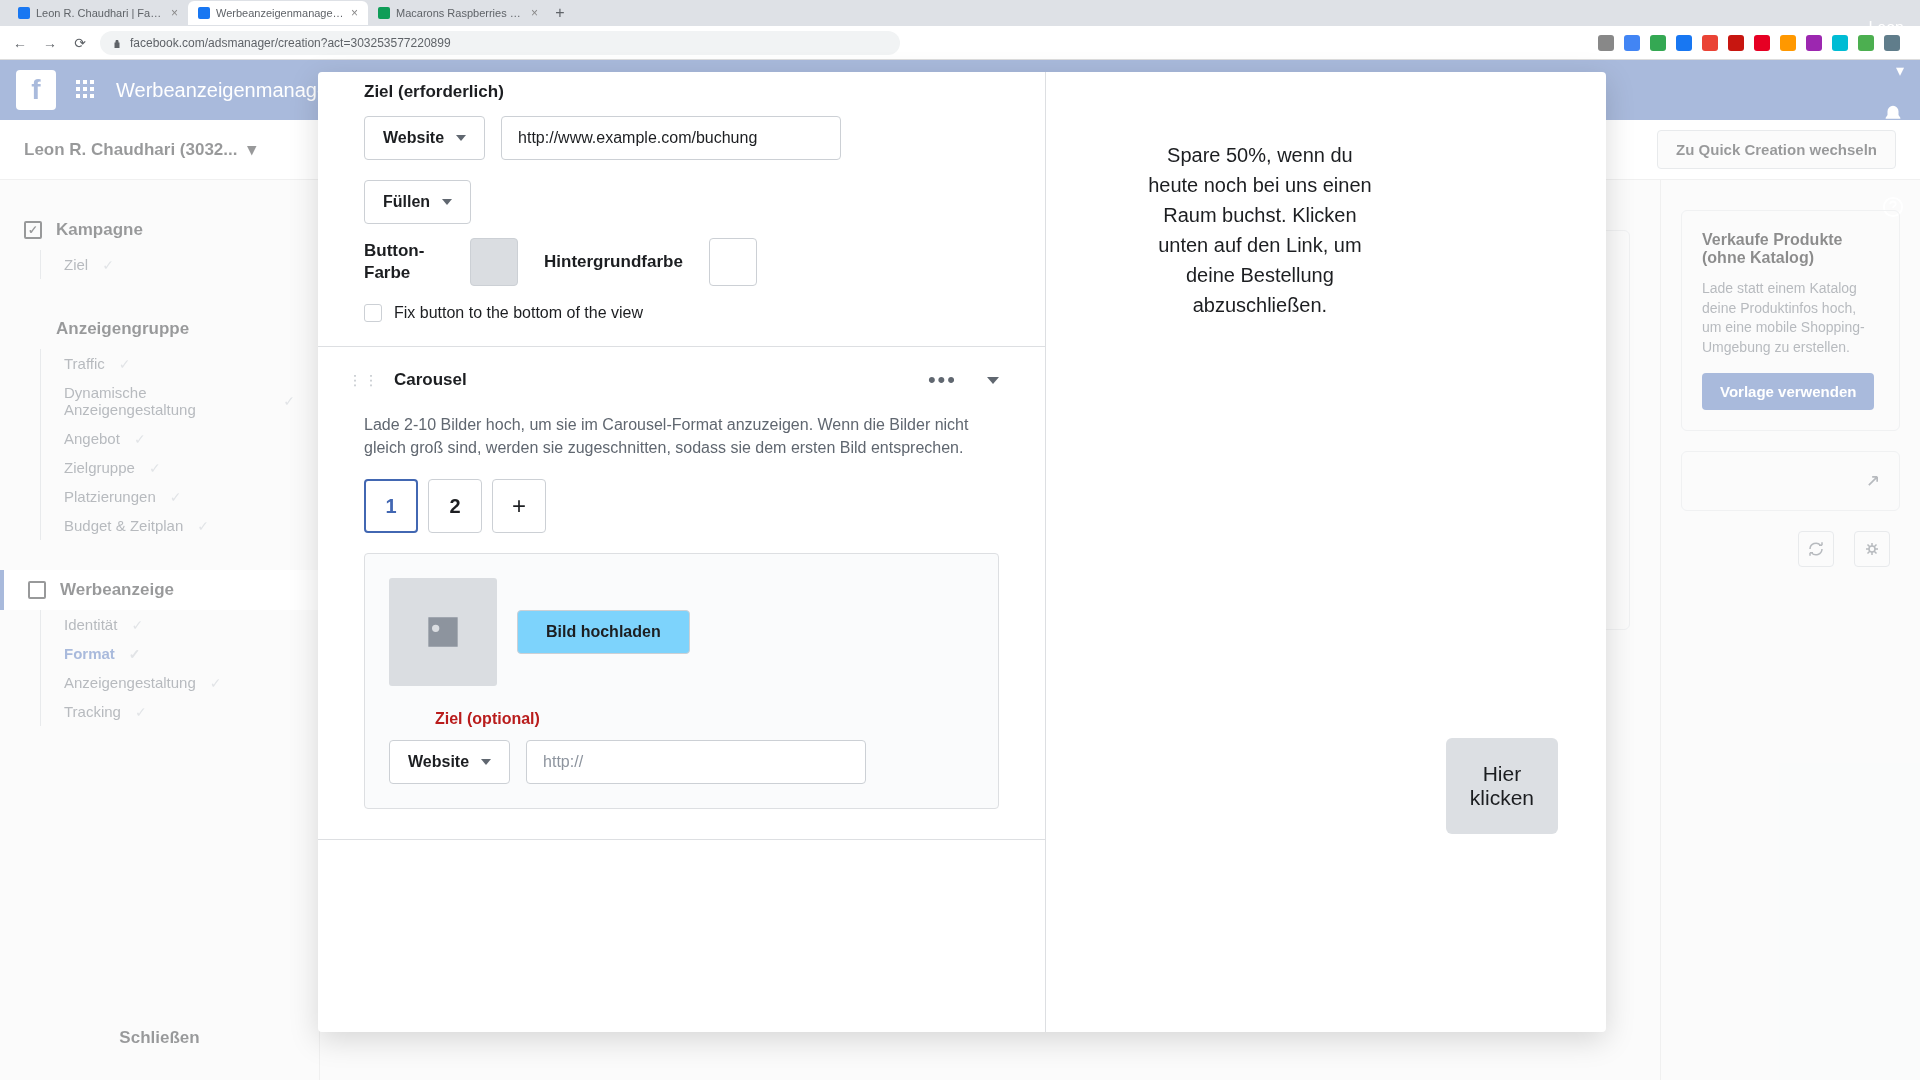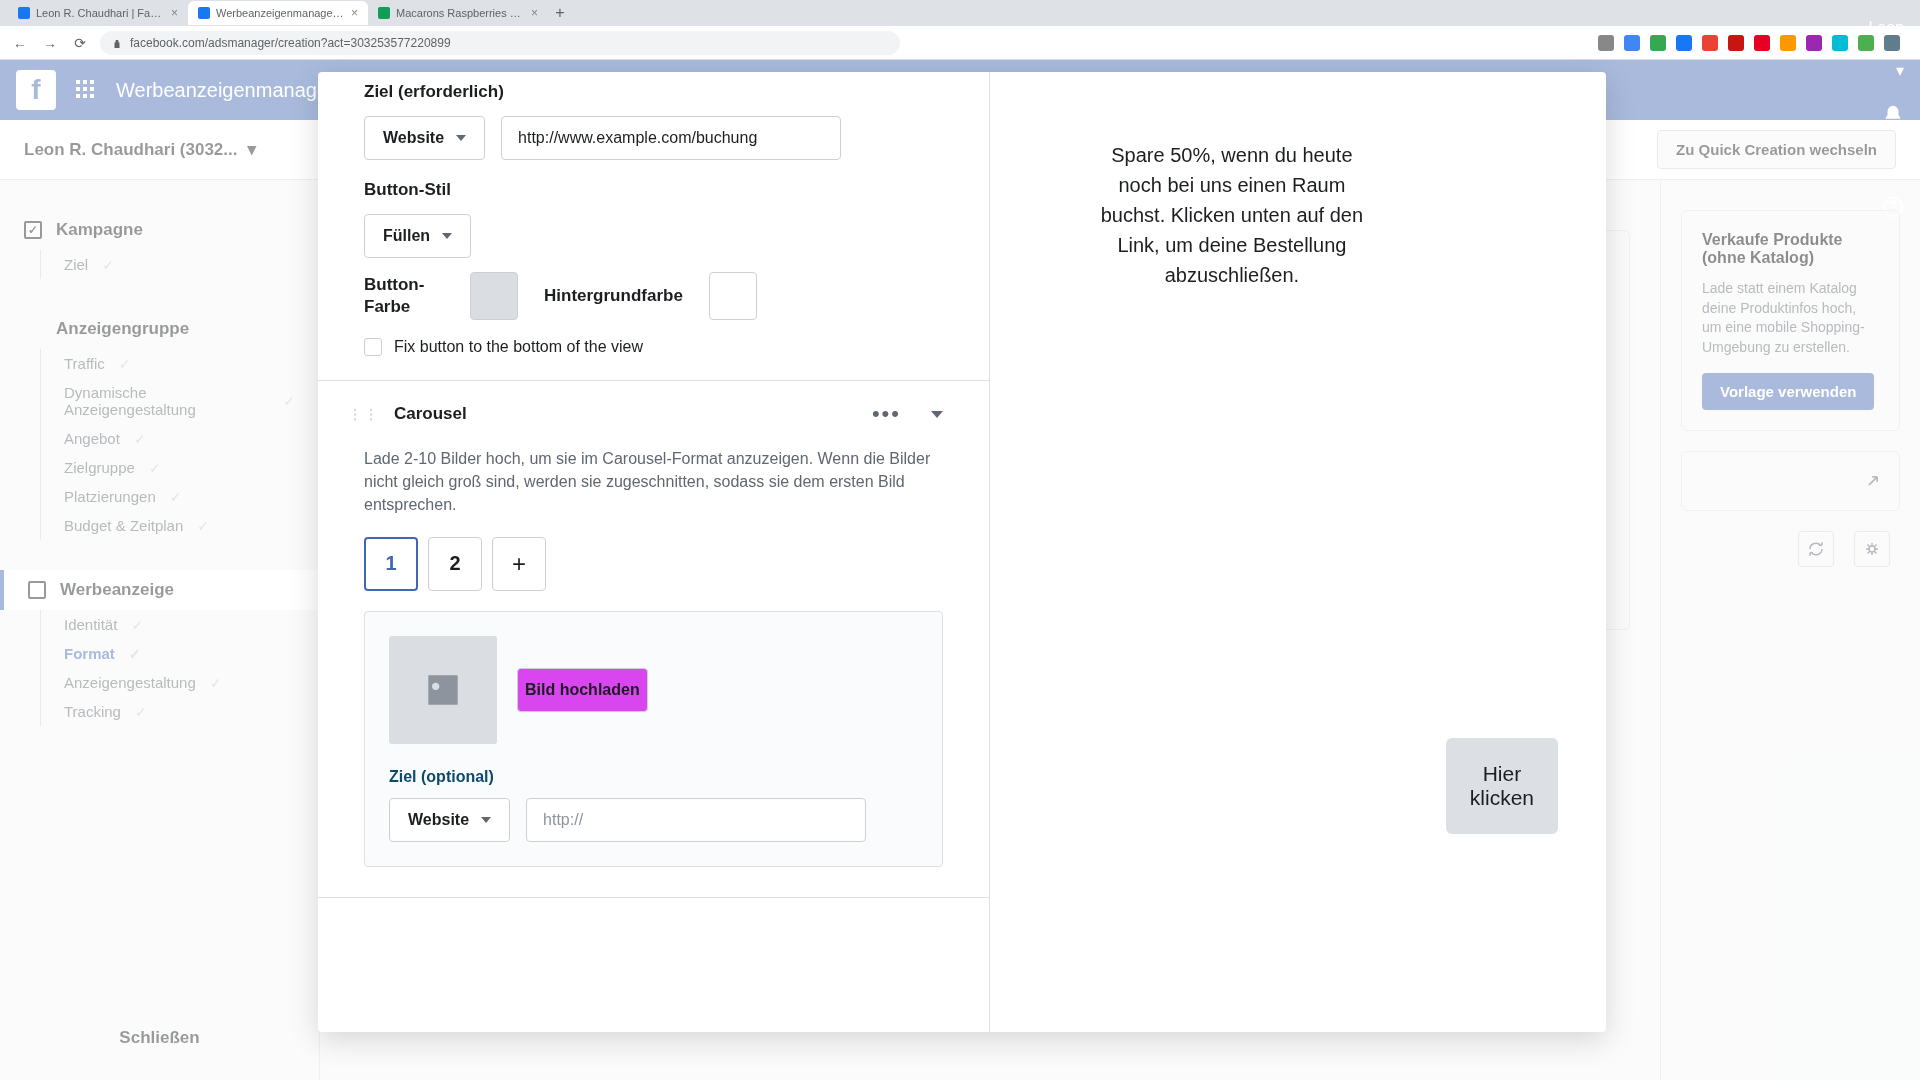--- a/index.html
+++ b/index.html
@@ -68,21 +68,21 @@
   .preview-head { display:flex; align-items:center; justify-content:space-between; padding:0 10px 16px;}
   .search-i { width:24px; height:24px; }
   .dots { font-size:22px; color:#606770; letter-spacing:2px;}
   .sponsored { font-size:13px; color:#606770; }
 
   
   .dim { position: absolute; inset: 0; background: rgba(255,255,255,0.55); }
 
   
   .modal { position: absolute; top: 72px; left: 318px; width: 1288px; height: 960px; background: #fff; display: flex; box-shadow: 0 8px 30px rgba(0,0,0,0.15); border-radius: 4px;}
-  .modal-left { width: 672px; border-right: 1px solid #dddfe2; overflow-y: auto; padding: 0; }
+  .modal-left { width: 728px; border-right: 1px solid #dddfe2; overflow-y: auto; padding: 0; }
   .modal-right { flex: 1; padding: 0; display: flex; flex-direction: column; }
 
   .form-group { padding: 10px 46px; }
   .label { font-size: 17px; font-weight: 700; color: #1c1e21; margin-bottom: 14px; }
   .row { display: flex; gap: 16px; align-items: center; }
   .select { border: 1px solid #ccd0d5; border-radius: 4px; padding: 12px 18px; font-size: 16px; font-weight: 600; color: #1c1e21; display: flex; align-items: center; gap: 12px; background:#fff;}
   .caret { width: 0; height: 0; border-left: 5px solid transparent; border-right: 5px solid transparent; border-top: 6px solid #606770; }
   .text-input { border: 1px solid #ccd0d5; border-radius: 4px; padding: 12px 16px; font-size: 16px; color: #1c1e21; flex: 1; max-width: 340px; background:#fff;}
   .text-input.wide { max-width: 340px; }
   .color-swatch { width: 48px; height: 48px; border: 1px solid #ccd0d5; border-radius: 4px; }
@@ -102,22 +102,22 @@
 
   .car-tabs { display: flex; gap: 10px; padding: 0 46px; }
   .car-tab { width: 54px; height: 54px; border: 1px solid #ccd0d5; border-radius: 4px; display: flex; align-items: center; justify-content: center; font-size: 20px; font-weight: 600; color: #1c1e21; background:#fff;}
   .car-tab.active { border: 2px solid #4267b2; color: #4267b2; }
   .car-tab.add { font-size: 24px; font-weight: 400; }
 
   .car-panel { margin: 20px 46px 30px; border: 1px solid #dddfe2; border-radius: 4px; padding: 24px; background:#fafbfc;}
   .img-row { display: flex; gap: 20px; align-items: center; margin-bottom: 24px; }
   .img-placeholder { width: 108px; height: 108px; background: #dadde1; border-radius: 3px; display: flex; align-items: center; justify-content: center; }
   .img-placeholder svg { width: 44px; height: 44px; fill: #8d949e; }
-  .upload-btn { border: 1px solid #ccd0d5; border-radius: 4px; padding: 12px 7px; font-size: 16px; font-weight: 600; color: #1c1e21; background:#d946ef;}
-  .sub-label { font-size: 16px; font-weight: 700; color: #0c4a6e; margin-bottom: 12px; }
+  .upload-btn { border: 1px solid #ccd0d5; border-radius: 4px; padding: 12px 28px; font-size: 16px; font-weight: 600; color: #1c1e21; background:#7dd3fc;}
+  .sub-label { font-size: 16px; font-weight: 700; color: #b91c1c; margin-bottom: 12px; margin-left: 46px; }
 
   
   .preview-canvas { flex: 1; background: #fff; margin: 18px; border-radius: 4px; display: flex; flex-direction: row; }
   .preview-spacer { height: 250px; }
   .preview-divider { height:1px; background:#e4e6eb; margin:0 20px;}
   .preview-body { padding: 50px 40px; text-align: center; font-size: 20px; color: #1c1e21; line-height: 1.5; }
   .preview-btn-wrap { padding: 40px 30px; margin-top: auto; margin-bottom: 140px;}
   .preview-cta { background: #dcdfe3; border-radius: 6px; padding: 24px; text-align: center; font-size: 21px; color: #1c1e21; }
 
   .button-color-row { display:flex; align-items:center; gap:26px; padding: 4px 46px 10px;}
@@ -330,21 +330,20 @@
       <div class="row">
         <div class="select">
           <span>Website</span>
           <div class="caret"></div>
         </div>
         <div class="text-input wide">http://www.example.com/buchung</div>
       </div>
     </div>
 
     <div class="form-group">
-      <div class="label">Button-Stil</div>
       <div class="select" style="display:inline-flex">
         <span>Füllen</span>
         <div class="caret"></div>
       </div>
     </div>
 
     <div class="button-color-row">
       <div class="bc-label">Button-Farbe</div>
       <div class="color-swatch gray-sw"></div>
       <div class="bc-label" style="max-width:none">Hintergrundfarbe</div>

